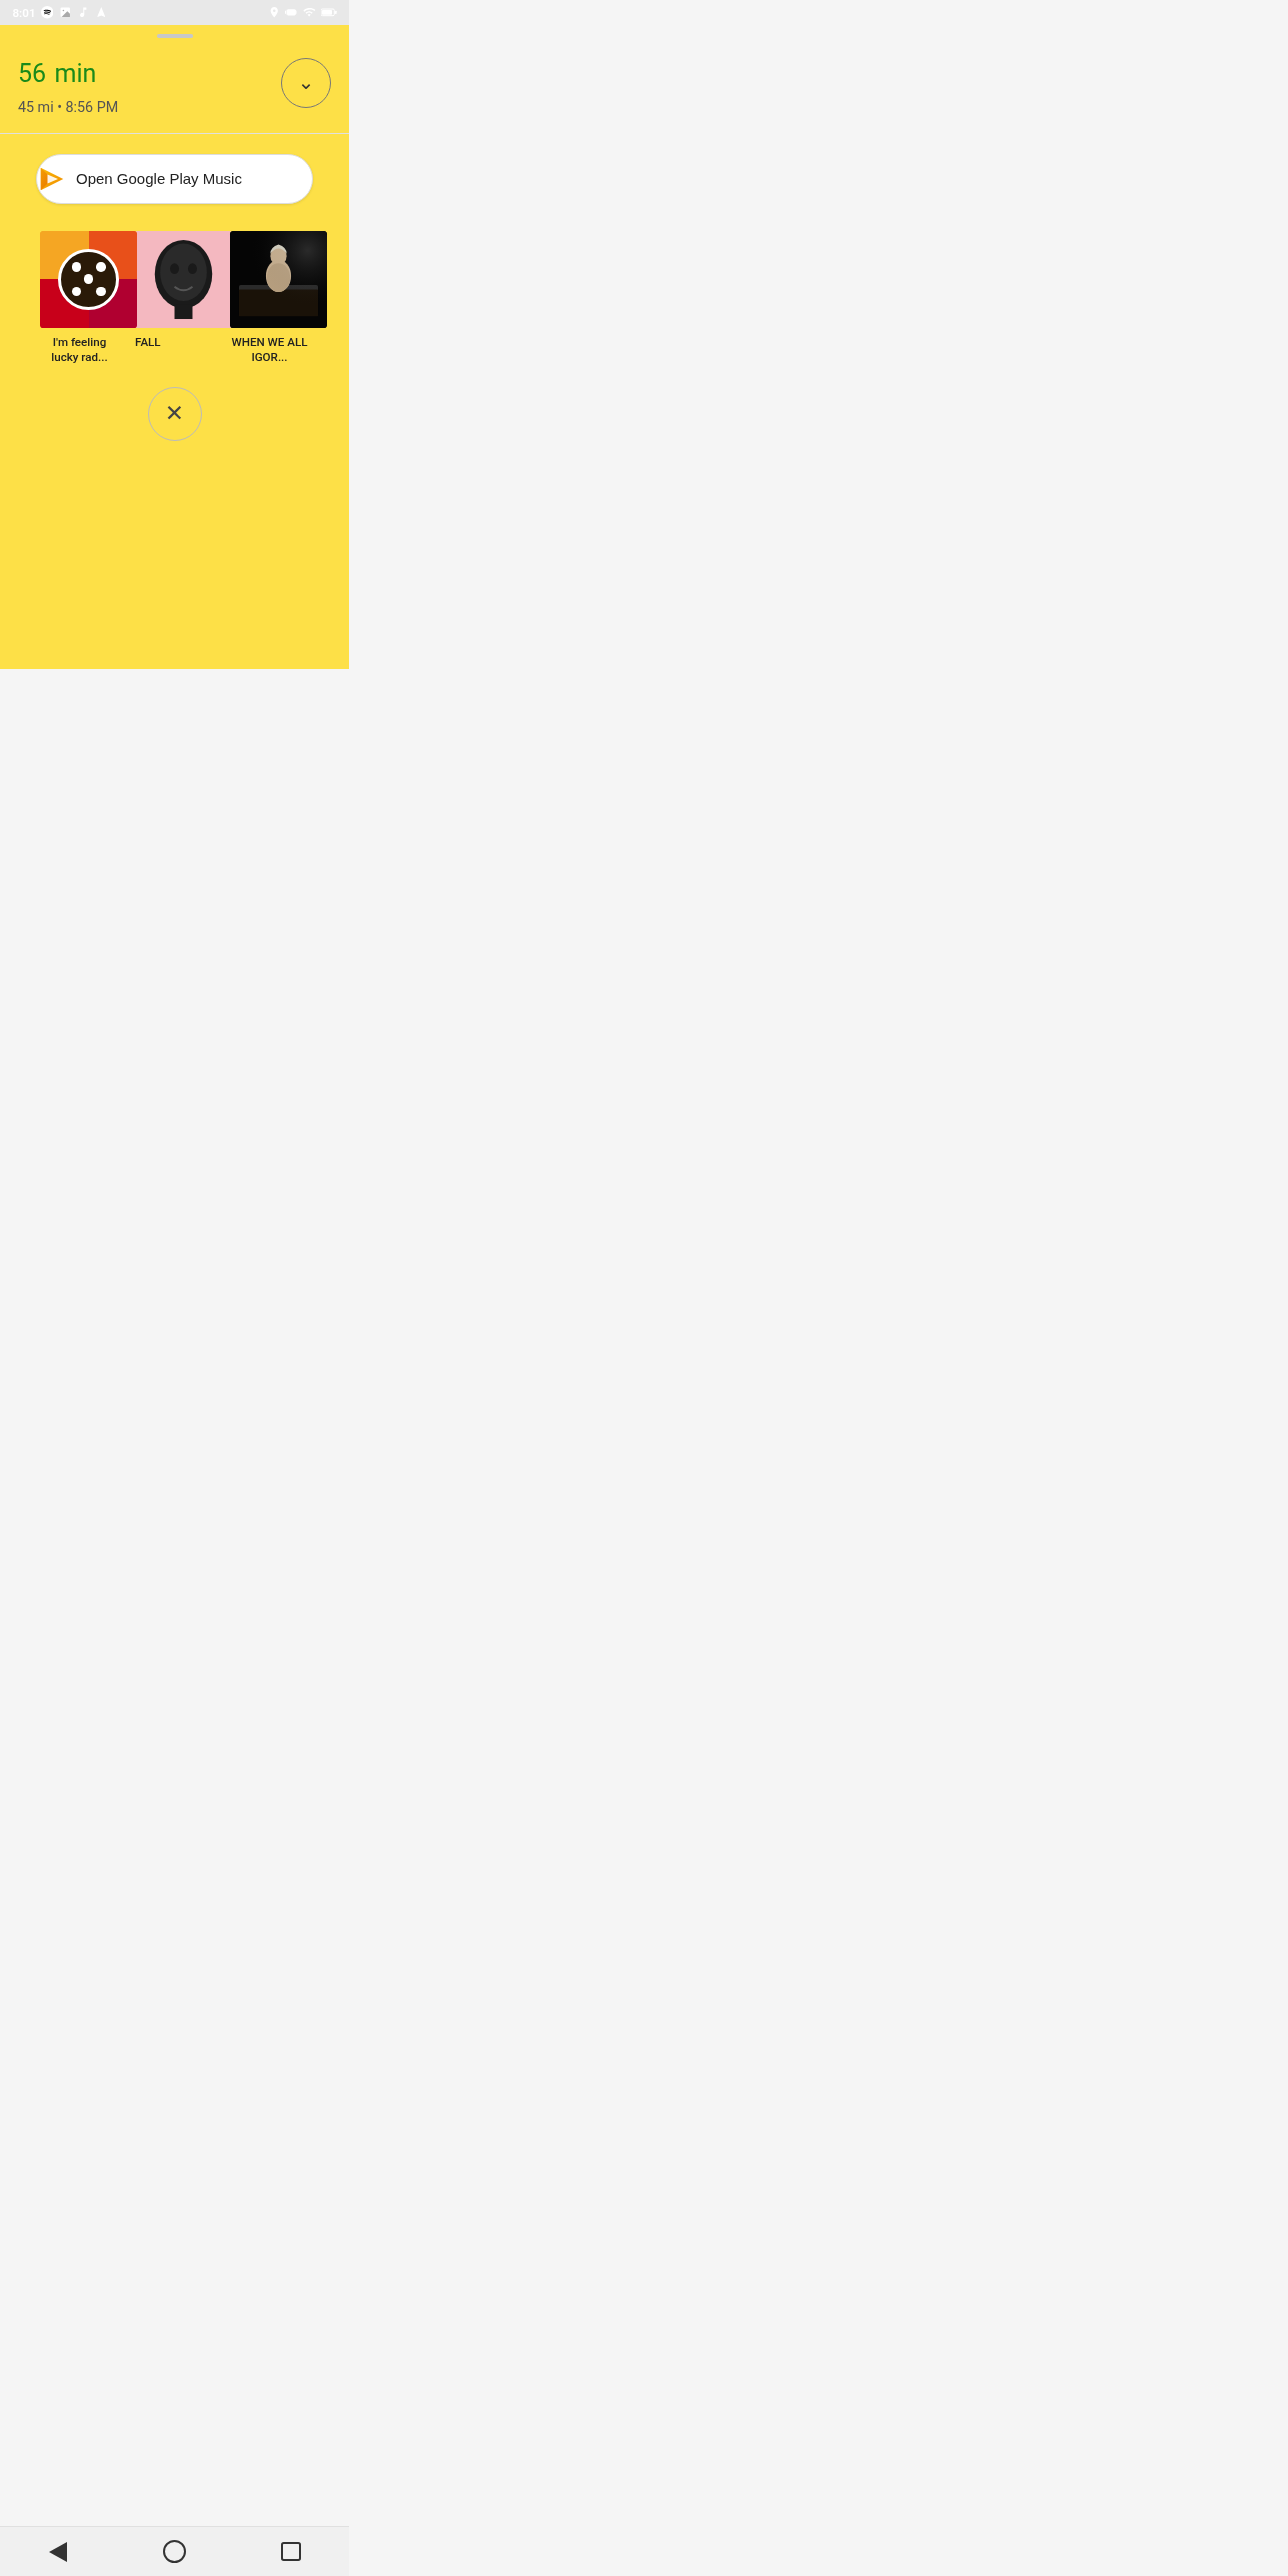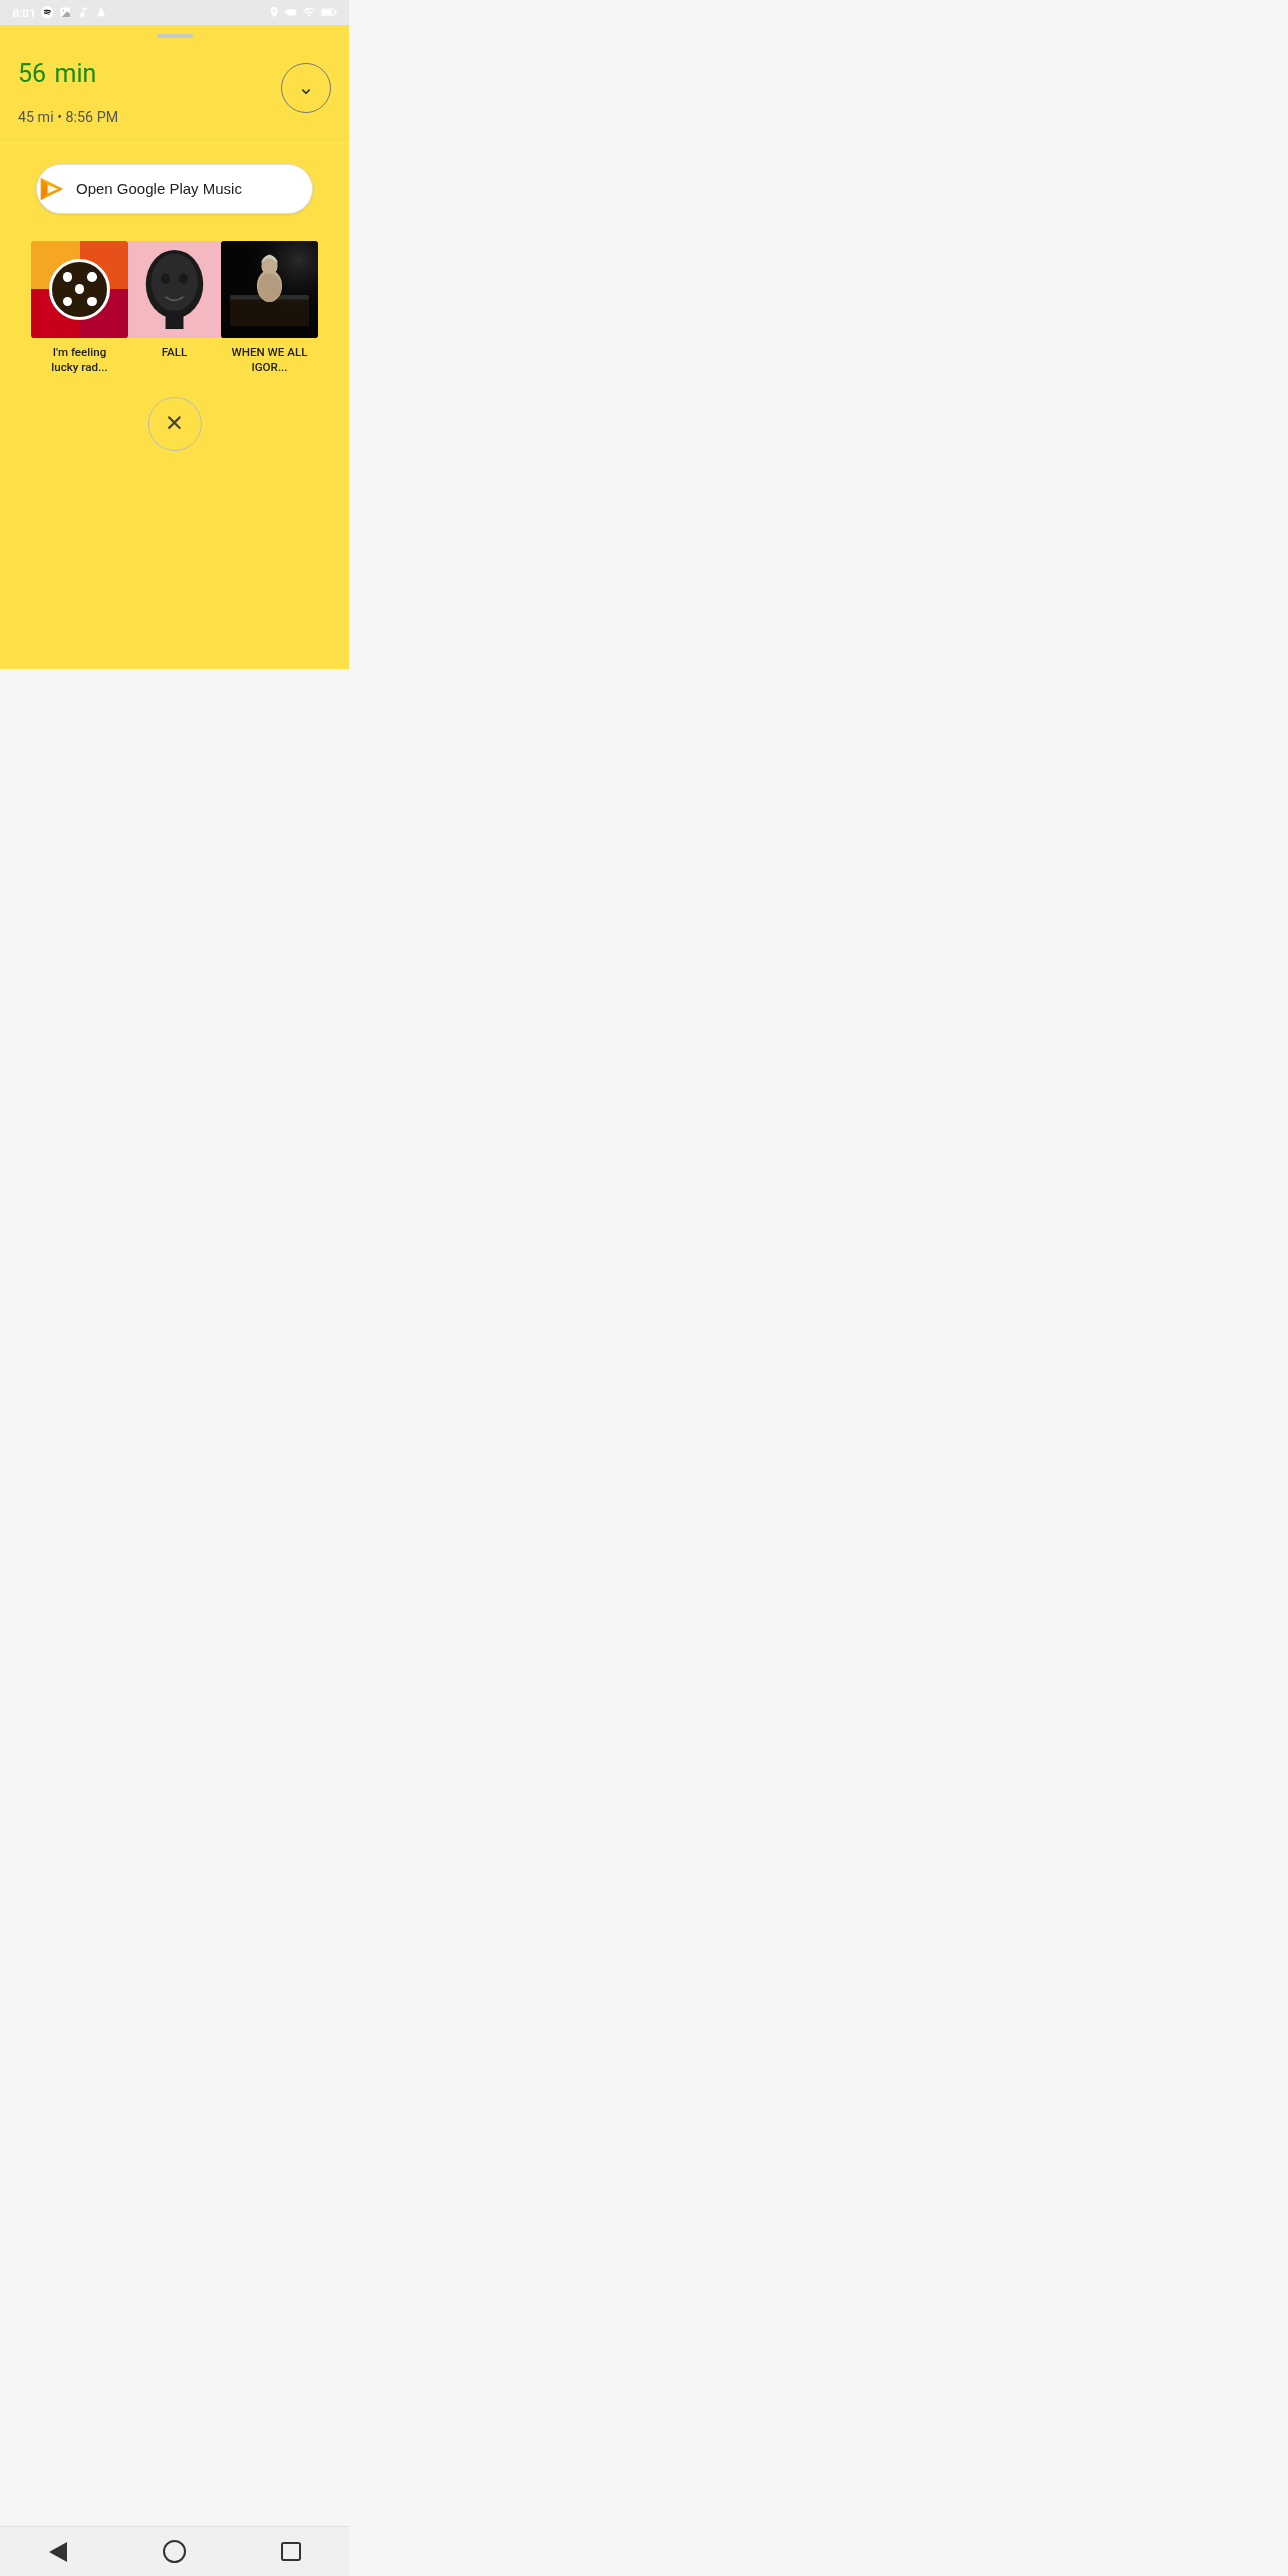--- a/index.html
+++ b/index.html
@@ -83,21 +83,21 @@
       color: #1a8a1a;
     }
 
     .nav-duration span {
       font-size: 25px;
     }
 
     .nav-details {
       font-size: 14.3px;
       color: #555;
-      margin-top: 19px;
+      margin-top: 9px;
     }
 
     .collapse-btn {
       width: 50px;
       height: 50px;
       border-radius: 50%;
       border: 1.8px solid #777;
       background: transparent;
       display: flex;
       align-items: center;
@@ -144,21 +144,21 @@
       display: flex;
       justify-content: center;
       gap: 16px;
       padding: 0 12.5px;
       margin-bottom: 21.5px;
     }
 
     .album-item {
       display: flex;
       flex-direction: column;
-      align-items: center;
+      align-items: flex-start;
       width: 79px;
       cursor: pointer;
     }
 
     .album-art {
       width: 97px;
       height: 97px;
       border-radius: 3.6px;
       overflow: hidden;
       margin-bottom: 7.2px;

